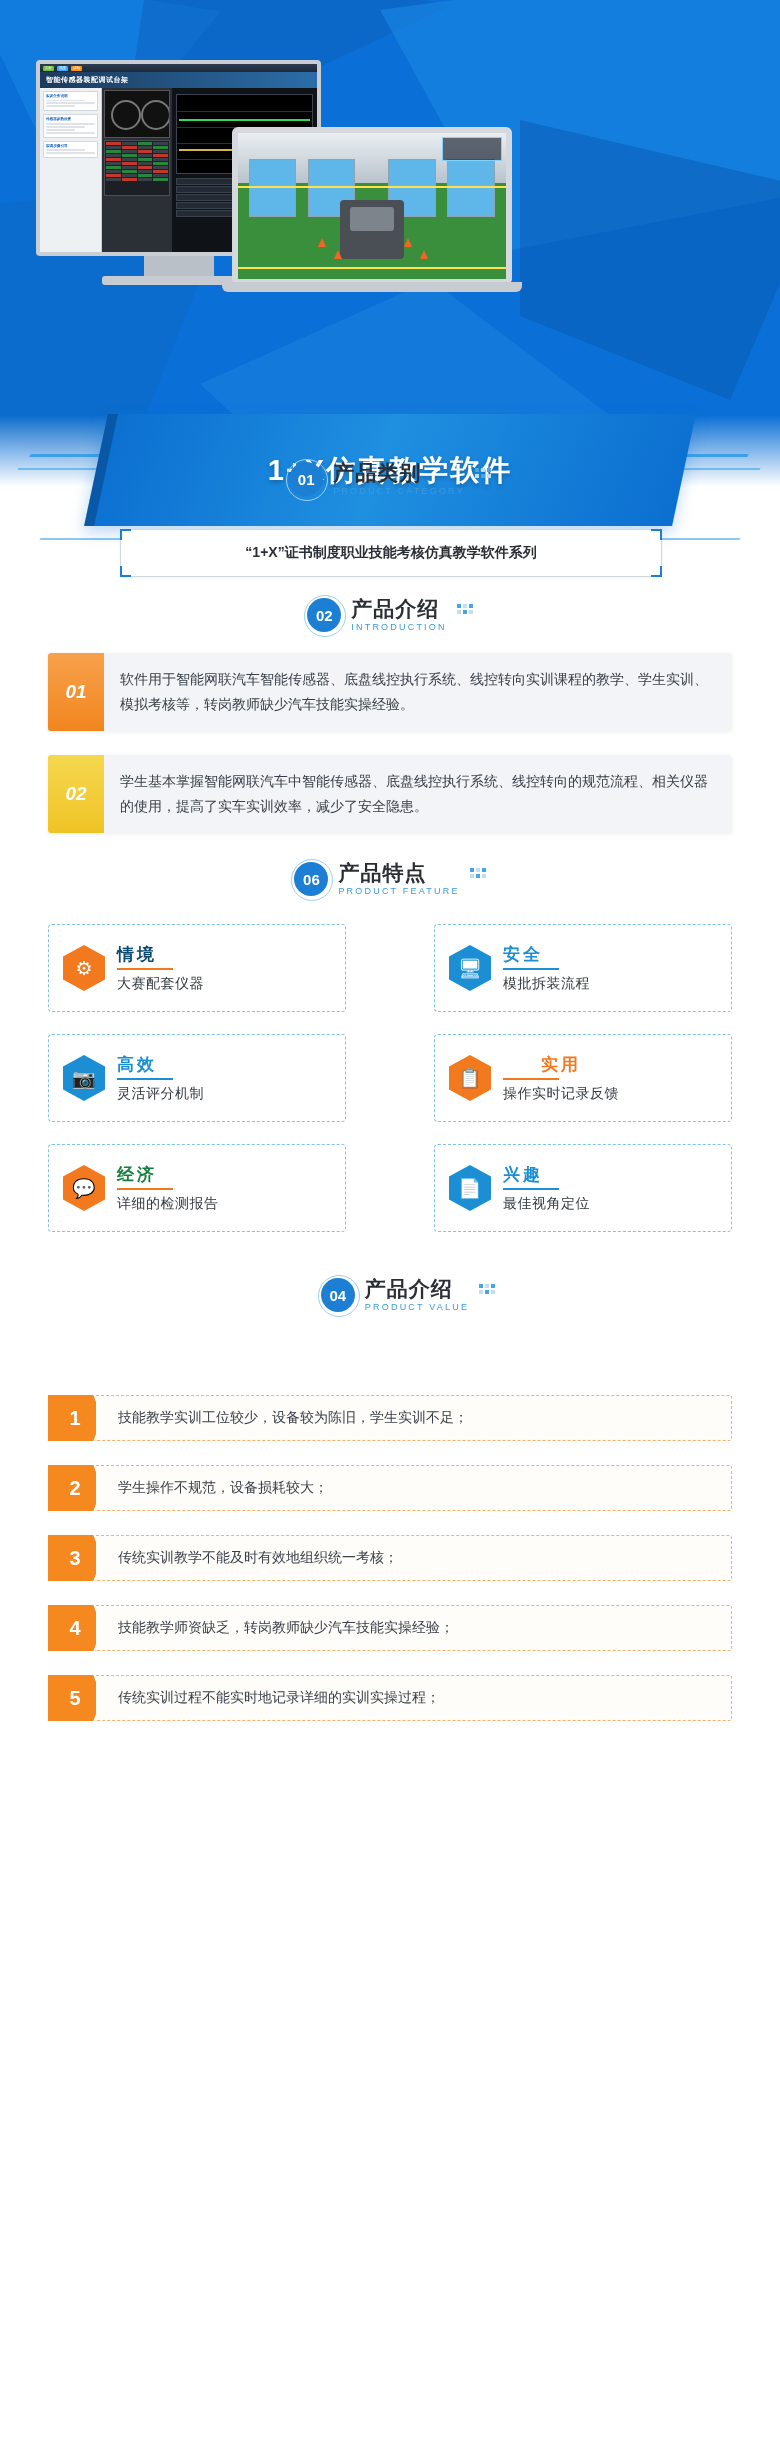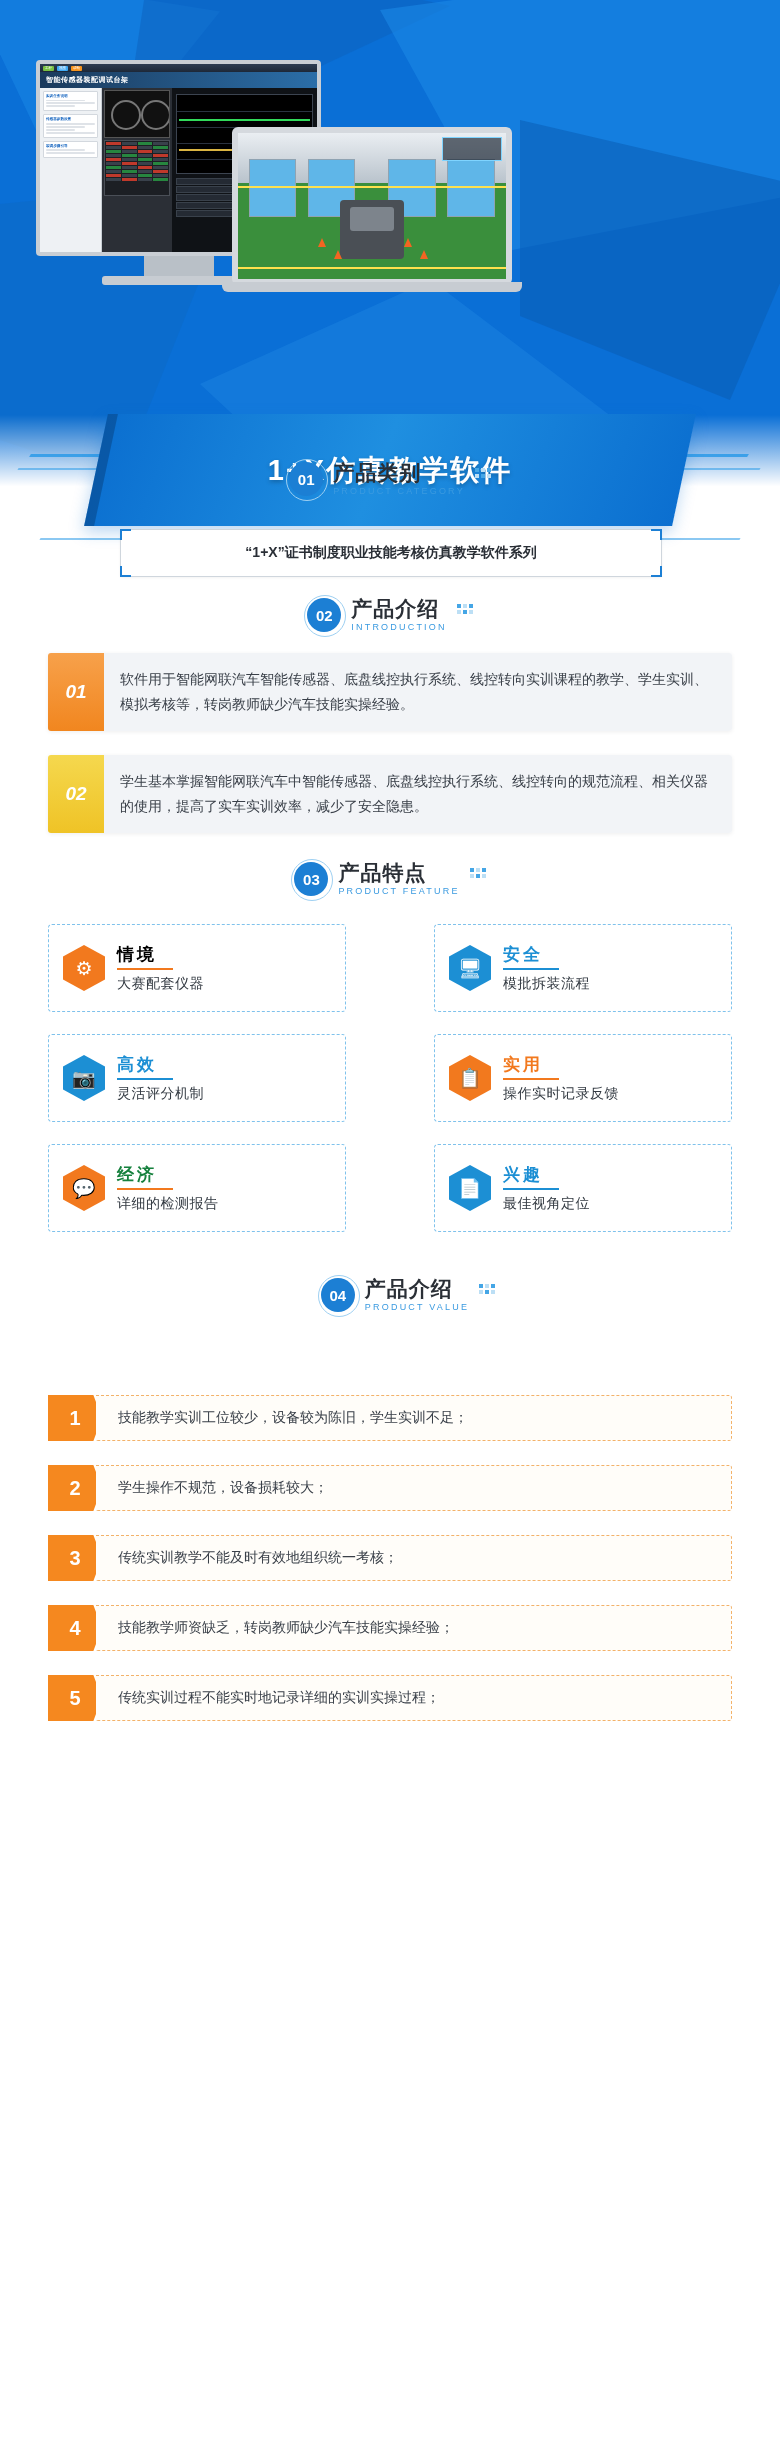--- a/index.html
+++ b/index.html
@@ -780,41 +780,41 @@
   <div class="intro-badge">01</div>
   <div class="intro-text">软件用于智能网联汽车智能传感器、底盘线控执行系统、线控转向实训课程的教学、学生实训、模拟考核等，转岗教师缺少汽车技能实操经验。</div>
 </div>
 
 <div class="intro-card intro-2" style="top:755px;">
   <div class="intro-badge">02</div>
   <div class="intro-text">学生基本掌握智能网联汽车中智能传感器、底盘线控执行系统、线控转向的规范流程、相关仪器的使用，提高了实车实训效率，减少了安全隐患。</div>
 </div>
 
 <div class="section-head" style="top:862px;">
-  <div class="sec-num">03</div>
+  <div class="sec-num">06</div>
   <div class="sec-texts">
     <div class="sec-cn">产品特点</div>
     <div class="sec-en">PRODUCT FEATURE</div>
   </div>
   <div class="sec-dots">
       <i></i>
       <i class="pale"></i>
       <i></i>
       <i class="pale"></i>
       <i></i>
       <i class="pale"></i>
     </div>
 </div>
 
 <div class="feat" style="left:48px;top:924px;">
   <div class="feat-ico">
     <div class="hexagon" style="background:#f2791e;">⚙</div>
   </div>
   <div class="feat-body">
-    <div class="feat-title" style="color:#000000;">情境</div>
+    <div class="feat-title" style="color:#0c4a6e;">情境</div>
     <div class="feat-underline" style="background:#f2791e;"></div>
     <div class="feat-sub">大赛配套仪器</div>
   </div>
 </div>
 
 <div class="feat" style="left:434px;top:924px;">
   <div class="feat-ico">
     <div class="hexagon" style="background:#1c8fd4;">🖥</div>
   </div>
   <div class="feat-body">
@@ -833,21 +833,21 @@
     <div class="feat-underline" style="background:#1c8fd4;"></div>
     <div class="feat-sub">灵活评分机制</div>
   </div>
 </div>
 
 <div class="feat" style="left:434px;top:1034px;">
   <div class="feat-ico">
     <div class="hexagon" style="background:#f2791e;">📋</div>
   </div>
   <div class="feat-body">
-    <div class="feat-title" style="color:#f2791e;">实用</div>
+    <div class="feat-title" style="color:#f2791e;text-align:center;">实用</div>
     <div class="feat-underline" style="background:#f2791e;"></div>
     <div class="feat-sub">操作实时记录反馈</div>
   </div>
 </div>
 
 <div class="feat" style="left:48px;top:1144px;">
   <div class="feat-ico">
     <div class="hexagon" style="background:#f2791e;">💬</div>
   </div>
   <div class="feat-body">

